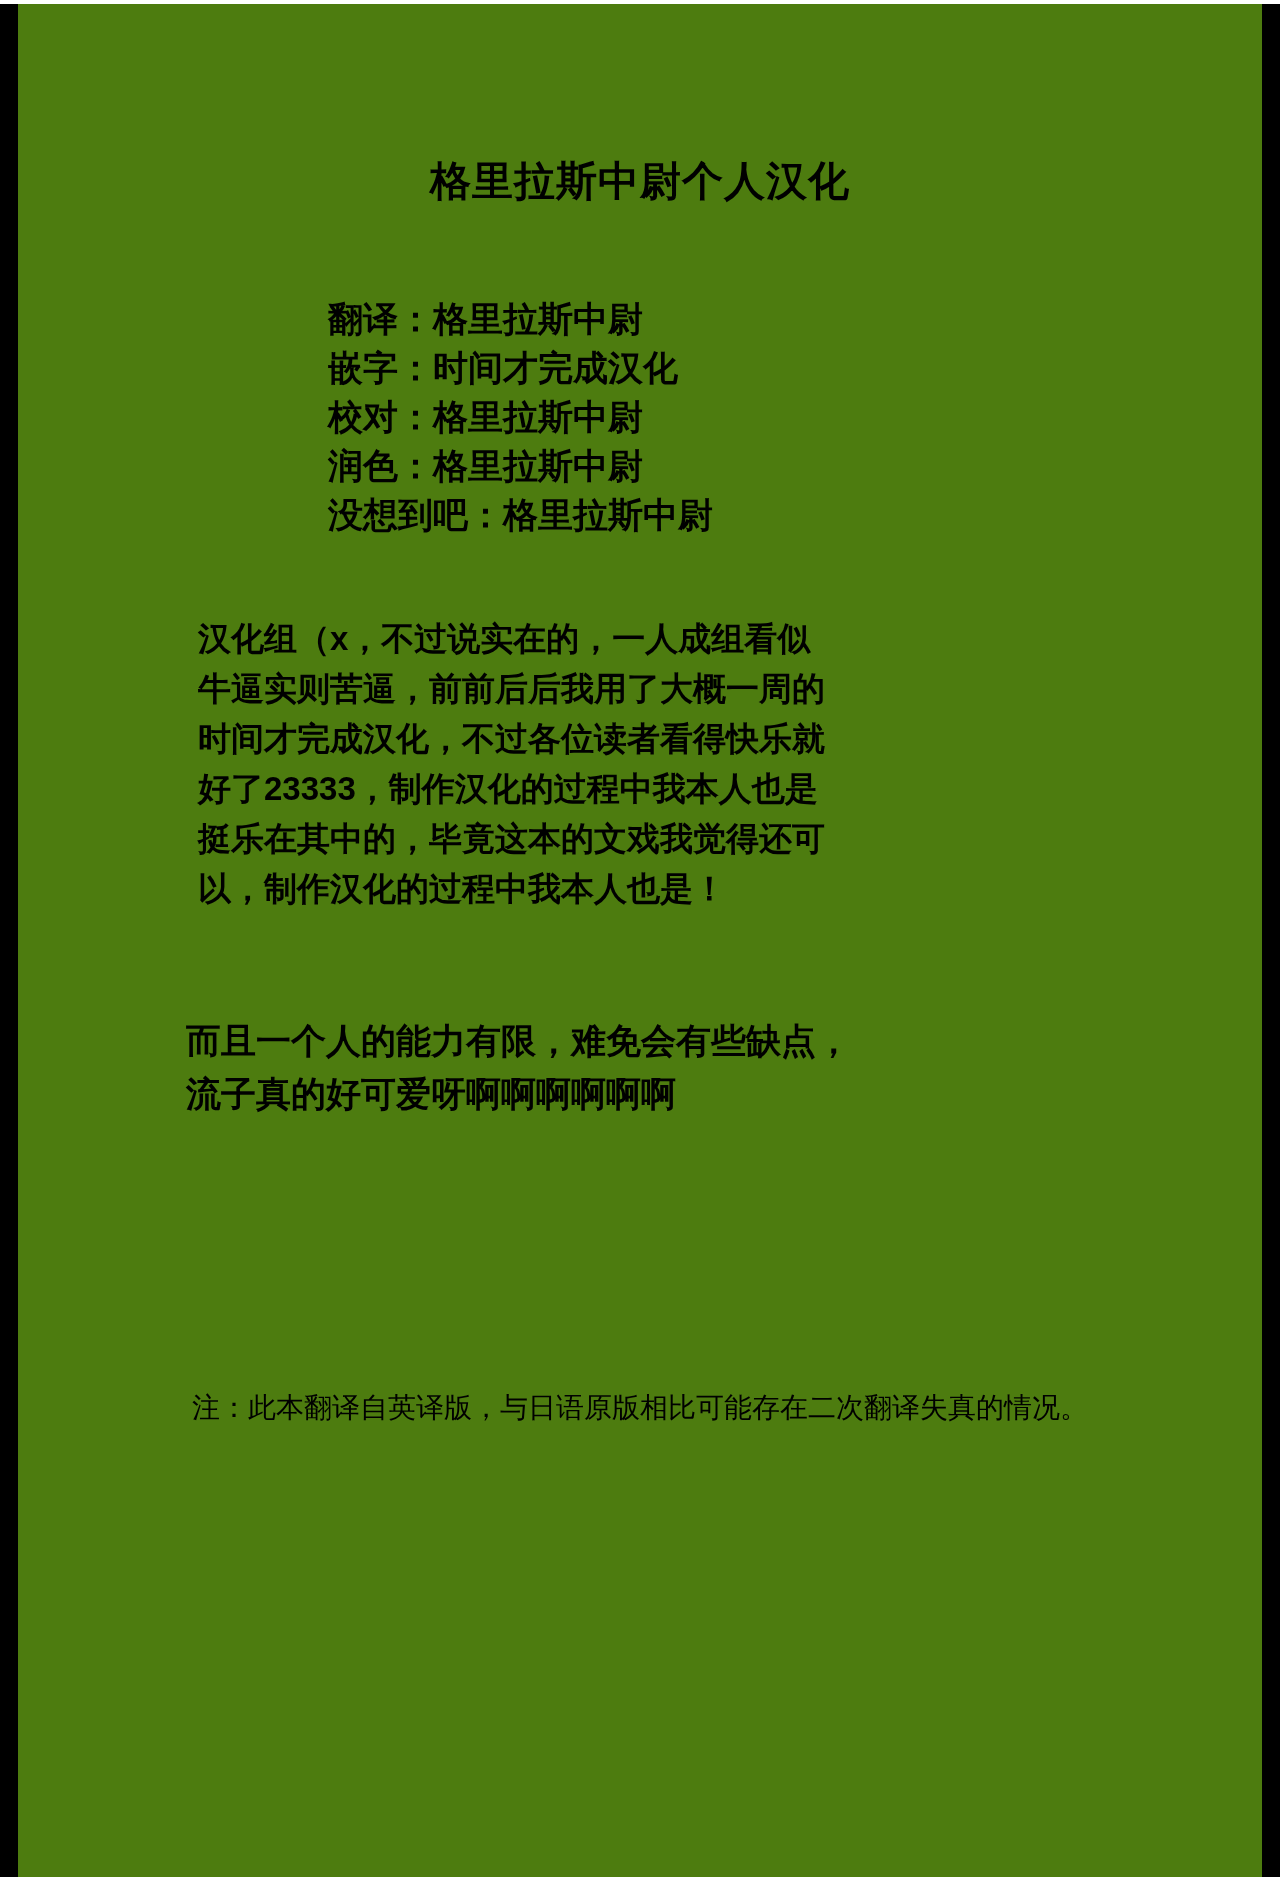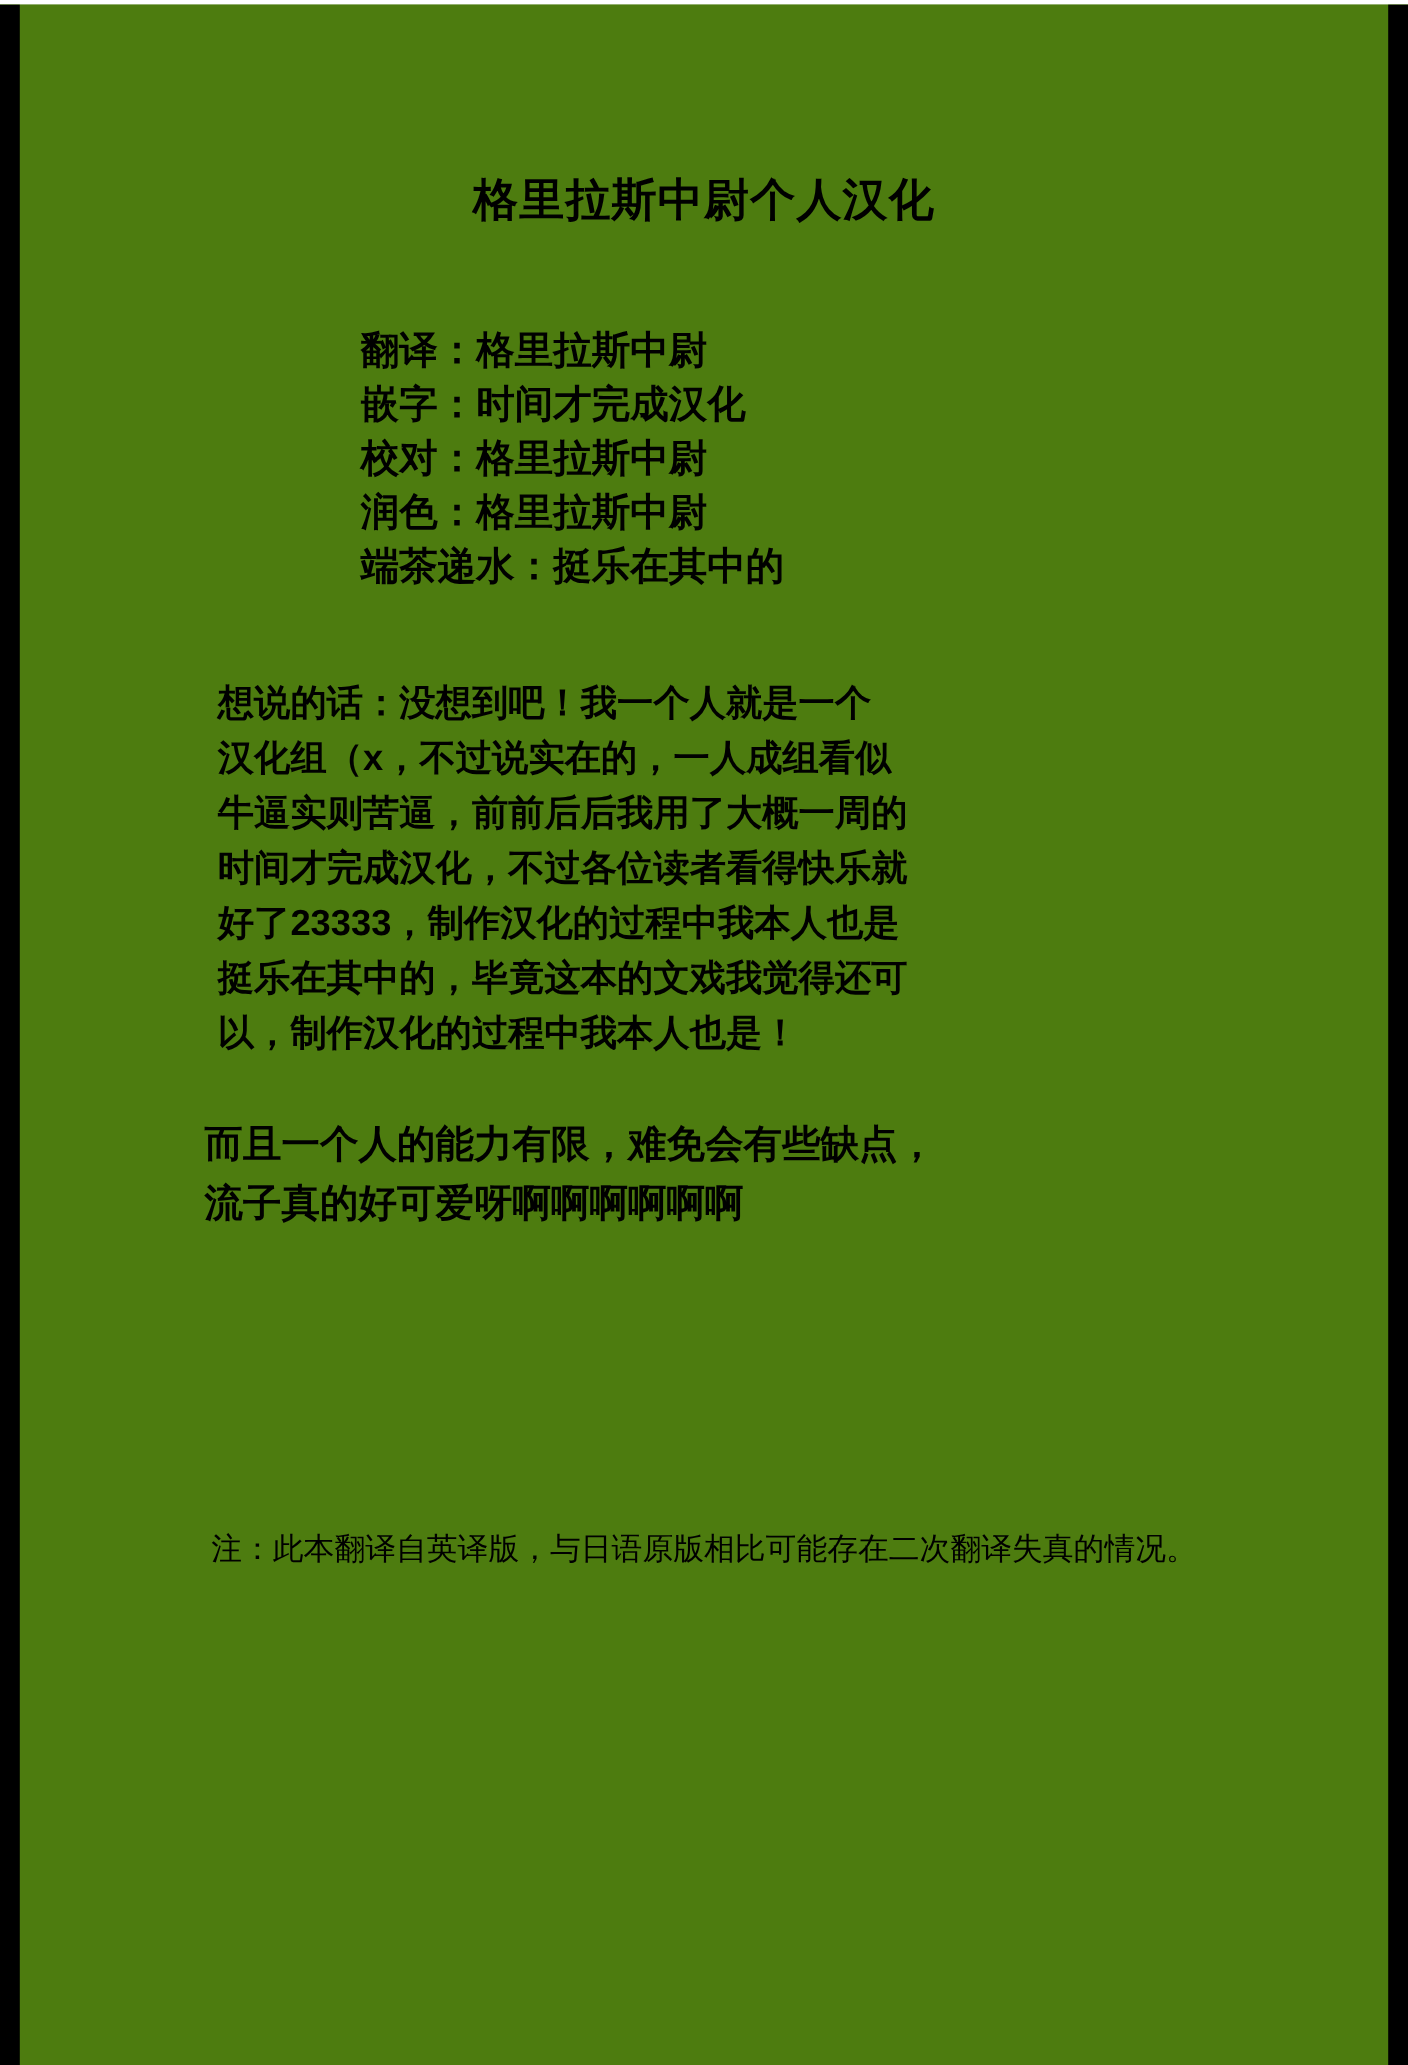--- a/index.html
+++ b/index.html
@@ -108,25 +108,24 @@
 
   <div class="content">
 
     <div class="title">格里拉斯中尉个人汉化</div>
 
     <div class="credits">
       <div class="line">翻译：格里拉斯中尉</div>
       <div class="line">嵌字：时间才完成汉化</div>
       <div class="line">校对：格里拉斯中尉</div>
       <div class="line">润色：格里拉斯中尉</div>
-      <div class="line">端茶递水：挺乐在其中的</div>
+      <div class="line">没想到吧：格里拉斯中尉</div>
     </div>
 
     <div class="note-block">
-      <div class="line">想说的话：没想到吧！我一个人就是一个</div>
       <div class="line">汉化组（x，不过说实在的，一人成组看似</div>
       <div class="line">牛逼实则苦逼，前前后后我用了大概一周的</div>
       <div class="line">时间才完成汉化，不过各位读者看得快乐就</div>
       <div class="line">好了23333，制作汉化的过程中我本人也是</div>
       <div class="line">挺乐在其中的，毕竟这本的文戏我觉得还可</div>
       <div class="line">以，制作汉化的过程中我本人也是！</div>
     </div>
 
     <div class="note-block2">
       <div class="line">而且一个人的能力有限，难免会有些缺点，</div>

